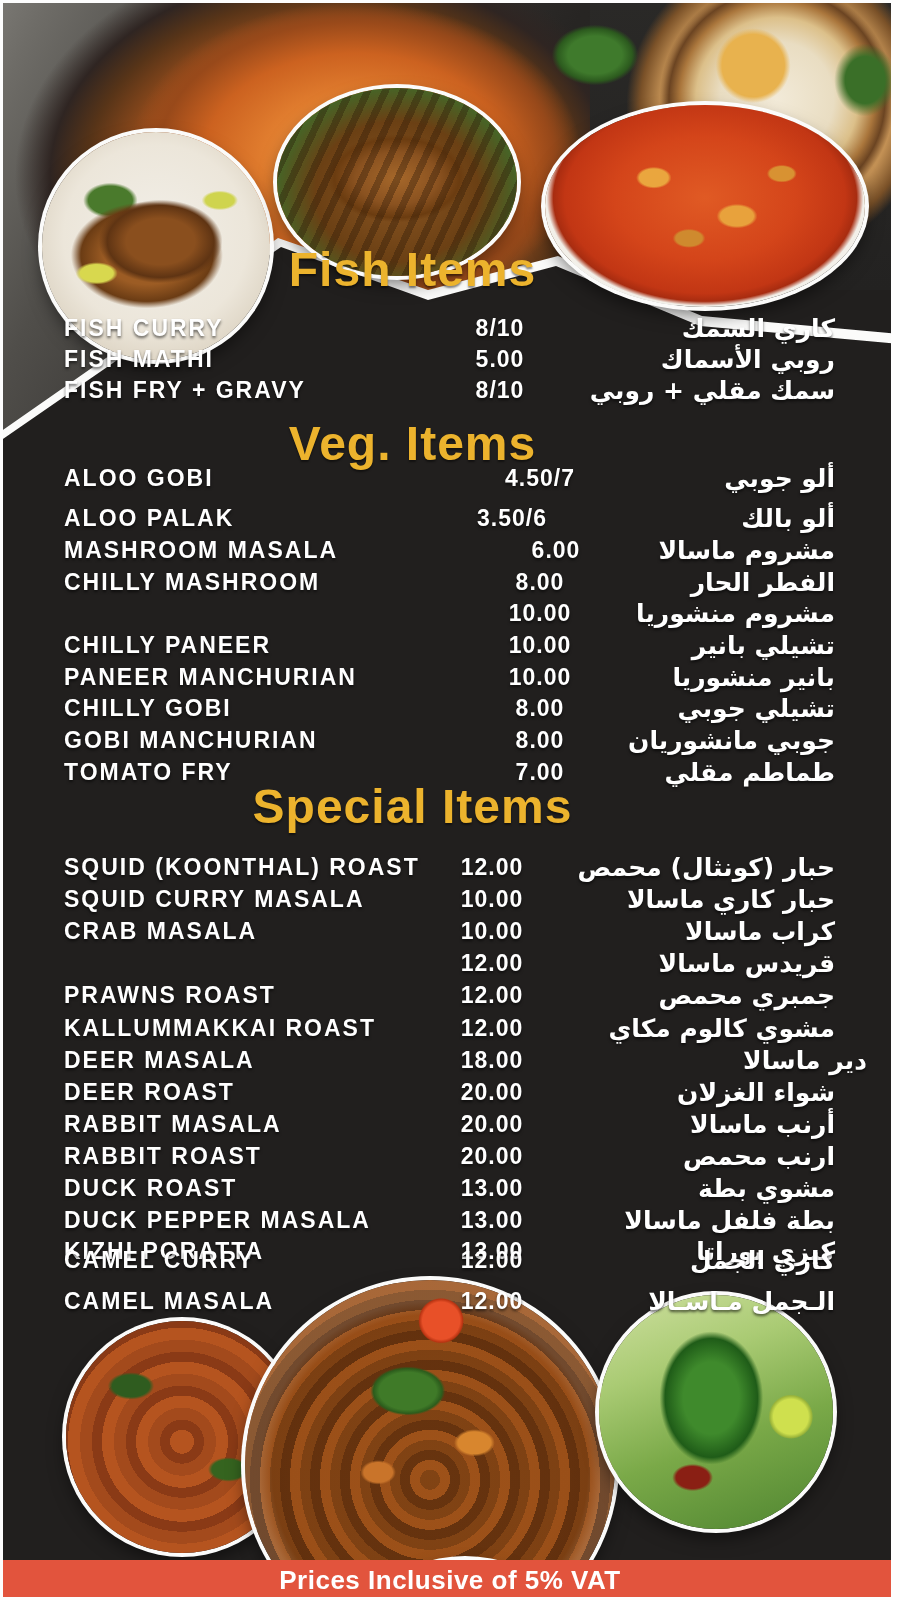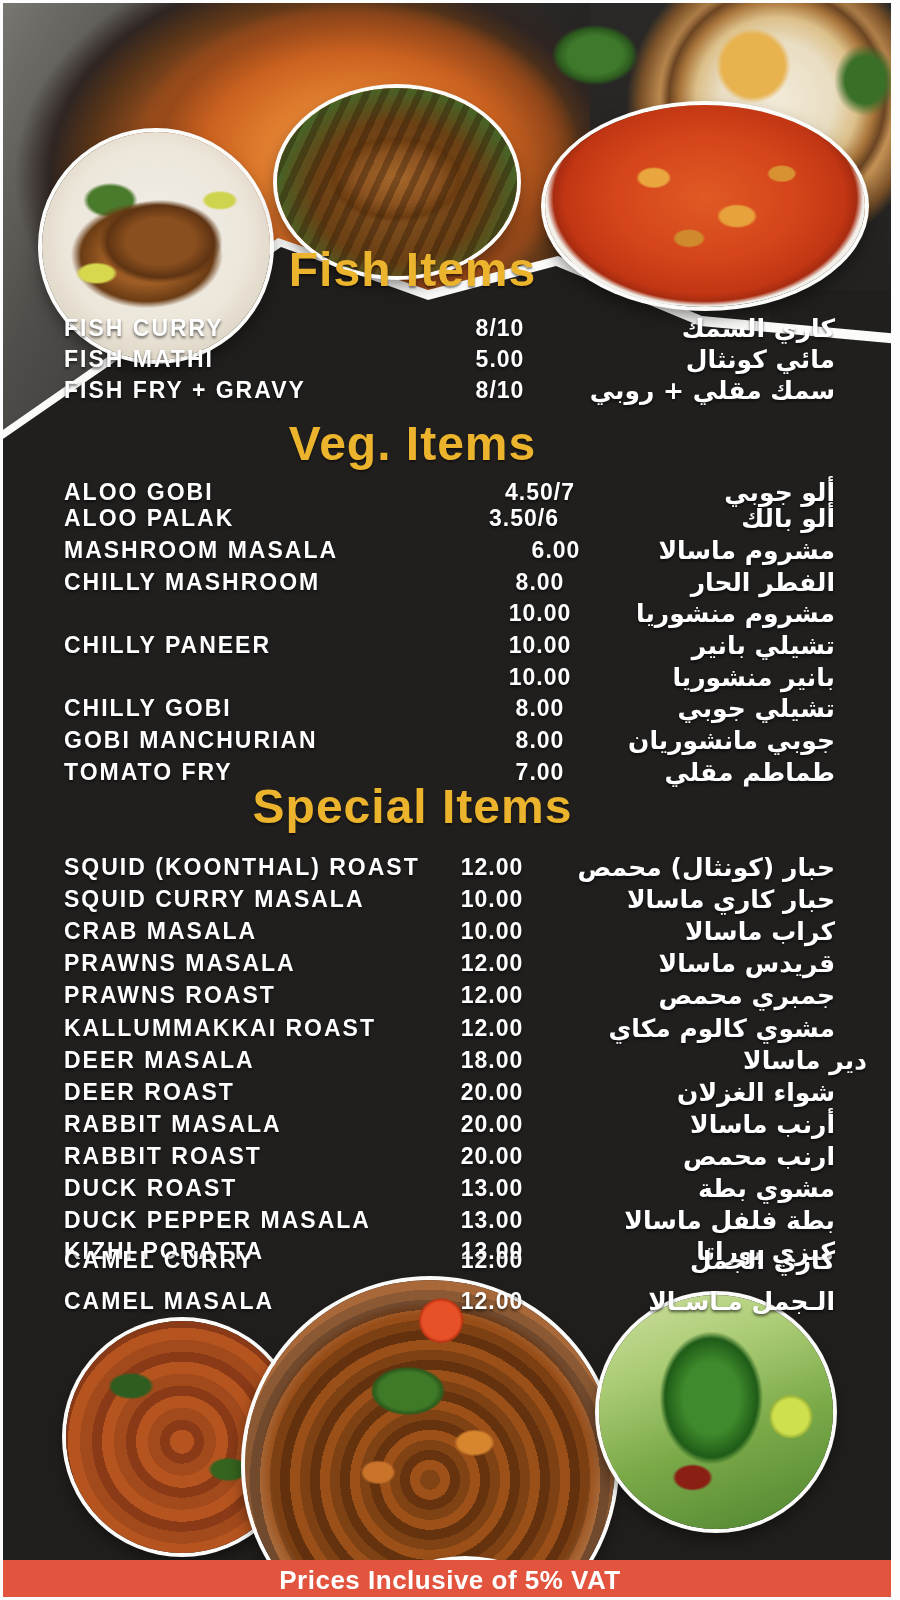--- a/index.html
+++ b/index.html
@@ -163,36 +163,36 @@
   <div id="menu-sections">
       <div class="sec-title" style="top: 243px;">Fish Items</div>
       <div class="row" style="top: 312.5px;">
         <span class="nm">FISH CURRY</span>
         <span class="pr" style="left: 420px;">8/10</span>
         <span class="ar">كاري السمك</span>
       </div>
       <div class="row" style="top: 343.5px;">
         <span class="nm">FISH MATHI</span>
         <span class="pr" style="left: 420px;">5.00</span>
-        <span class="ar">مائي كونثال</span>
+        <span class="ar">روبي الأسماك</span>
       </div>
       <div class="row" style="top: 374.5px; text-decoration: underline;">
         <span class="nm">FISH FRY + GRAVY</span>
         <span class="pr" style="left: 420px;">8/10</span>
         <span class="ar">سمك مقلي + روبي</span>
       </div>
       <div class="sec-title" style="top: 417px;">Veg. Items</div>
-      <div class="row" style="top: 477px;">
+      <div class="row" style="top: 463px;">
         <span class="nm">ALOO GOBI</span>
         <span class="pr" style="left: 460px;">4.50/7</span>
         <span class="ar">ألو جوبي</span>
       </div>
       <div class="row" style="top: 503.2px;">
         <span class="nm">ALOO PALAK</span>
-        <span class="pr" style="left: 444px;">3.50/6</span>
+        <span class="pr" style="left: 432px;">3.50/6</span>
         <span class="ar">ألو بالك</span>
       </div>
       <div class="row" style="top: 534.9px;">
         <span class="nm">MASHROOM MASALA</span>
         <span class="pr" style="left: 476px;">6.00</span>
         <span class="ar">مشروم ماسالا</span>
       </div>
       <div class="row" style="top: 566.6px;">
         <span class="nm">CHILLY MASHROOM</span>
         <span class="pr" style="left: 460px;">8.00</span>
@@ -201,20 +201,21 @@
       <div class="row" style="top: 598.3px;">
         <span class="pr" style="left: 460px;">10.00</span>
         <span class="ar">مشروم منشوريا</span>
       </div>
       <div class="row" style="top: 630px;">
         <span class="nm">CHILLY PANEER</span>
         <span class="pr" style="left: 460px;">10.00</span>
         <span class="ar">تشيلي بانير</span>
       </div>
       <div class="row" style="top: 661.7px;">
+        <span class="nm">PANEER MANCHURIAN</span>
         <span class="pr" style="left: 460px;">10.00</span>
         <span class="ar">بانير منشوريا</span>
       </div>
       <div class="row" style="top: 693.4px;">
         <span class="nm">CHILLY GOBI</span>
         <span class="pr" style="left: 460px;">8.00</span>
         <span class="ar">تشيلي جوبي</span>
       </div>
       <div class="row" style="top: 725.1px;">
         <span class="nm">GOBI MANCHURIAN</span>
@@ -236,21 +237,20 @@
         <span class="nm">SQUID CURRY MASALA</span>
         <span class="pr" style="left: 412px;">10.00</span>
         <span class="ar">حبار كاري ماسالا</span>
       </div>
       <div class="row" style="top: 916.2px;">
         <span class="nm">CRAB MASALA</span>
         <span class="pr" style="left: 412px;">10.00</span>
         <span class="ar">كراب ماسالا</span>
       </div>
       <div class="row" style="top: 948.3px;">
-        <span class="nm">PRAWNS MASALA</span>
         <span class="pr" style="left: 412px;">12.00</span>
         <span class="ar">قريدس ماسالا</span>
       </div>
       <div class="row" style="top: 980.4px;">
         <span class="nm">PRAWNS ROAST</span>
         <span class="pr" style="left: 412px;">12.00</span>
         <span class="ar">جمبري محمص</span>
       </div>
       <div class="row" style="top: 1012.5px;">
         <span class="nm">KALLUMMAKKAI ROAST</span>

